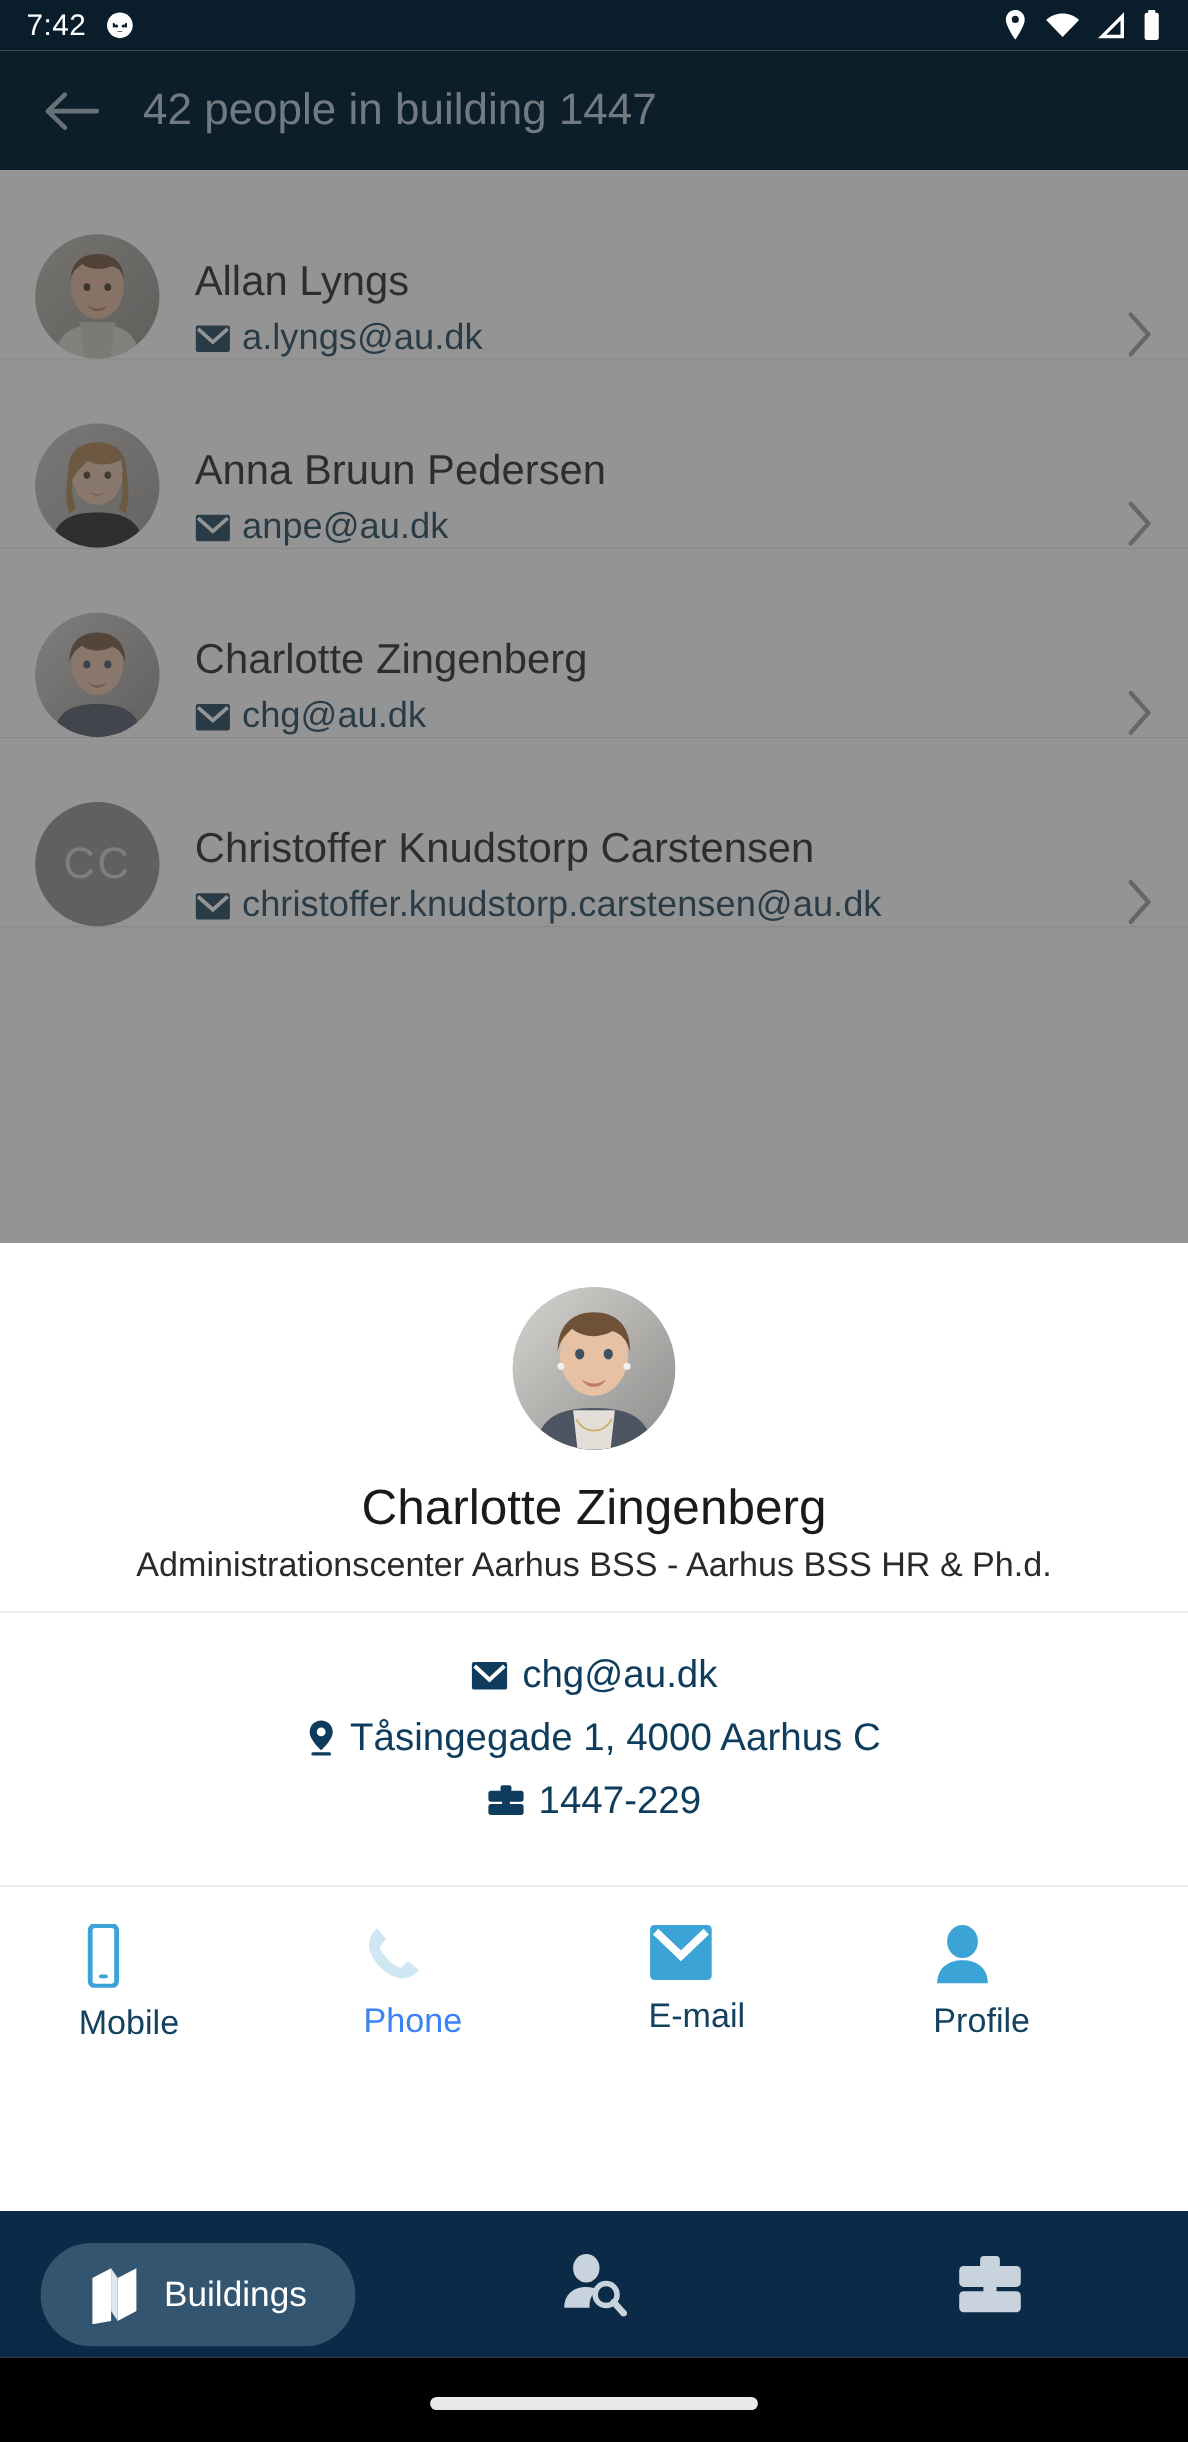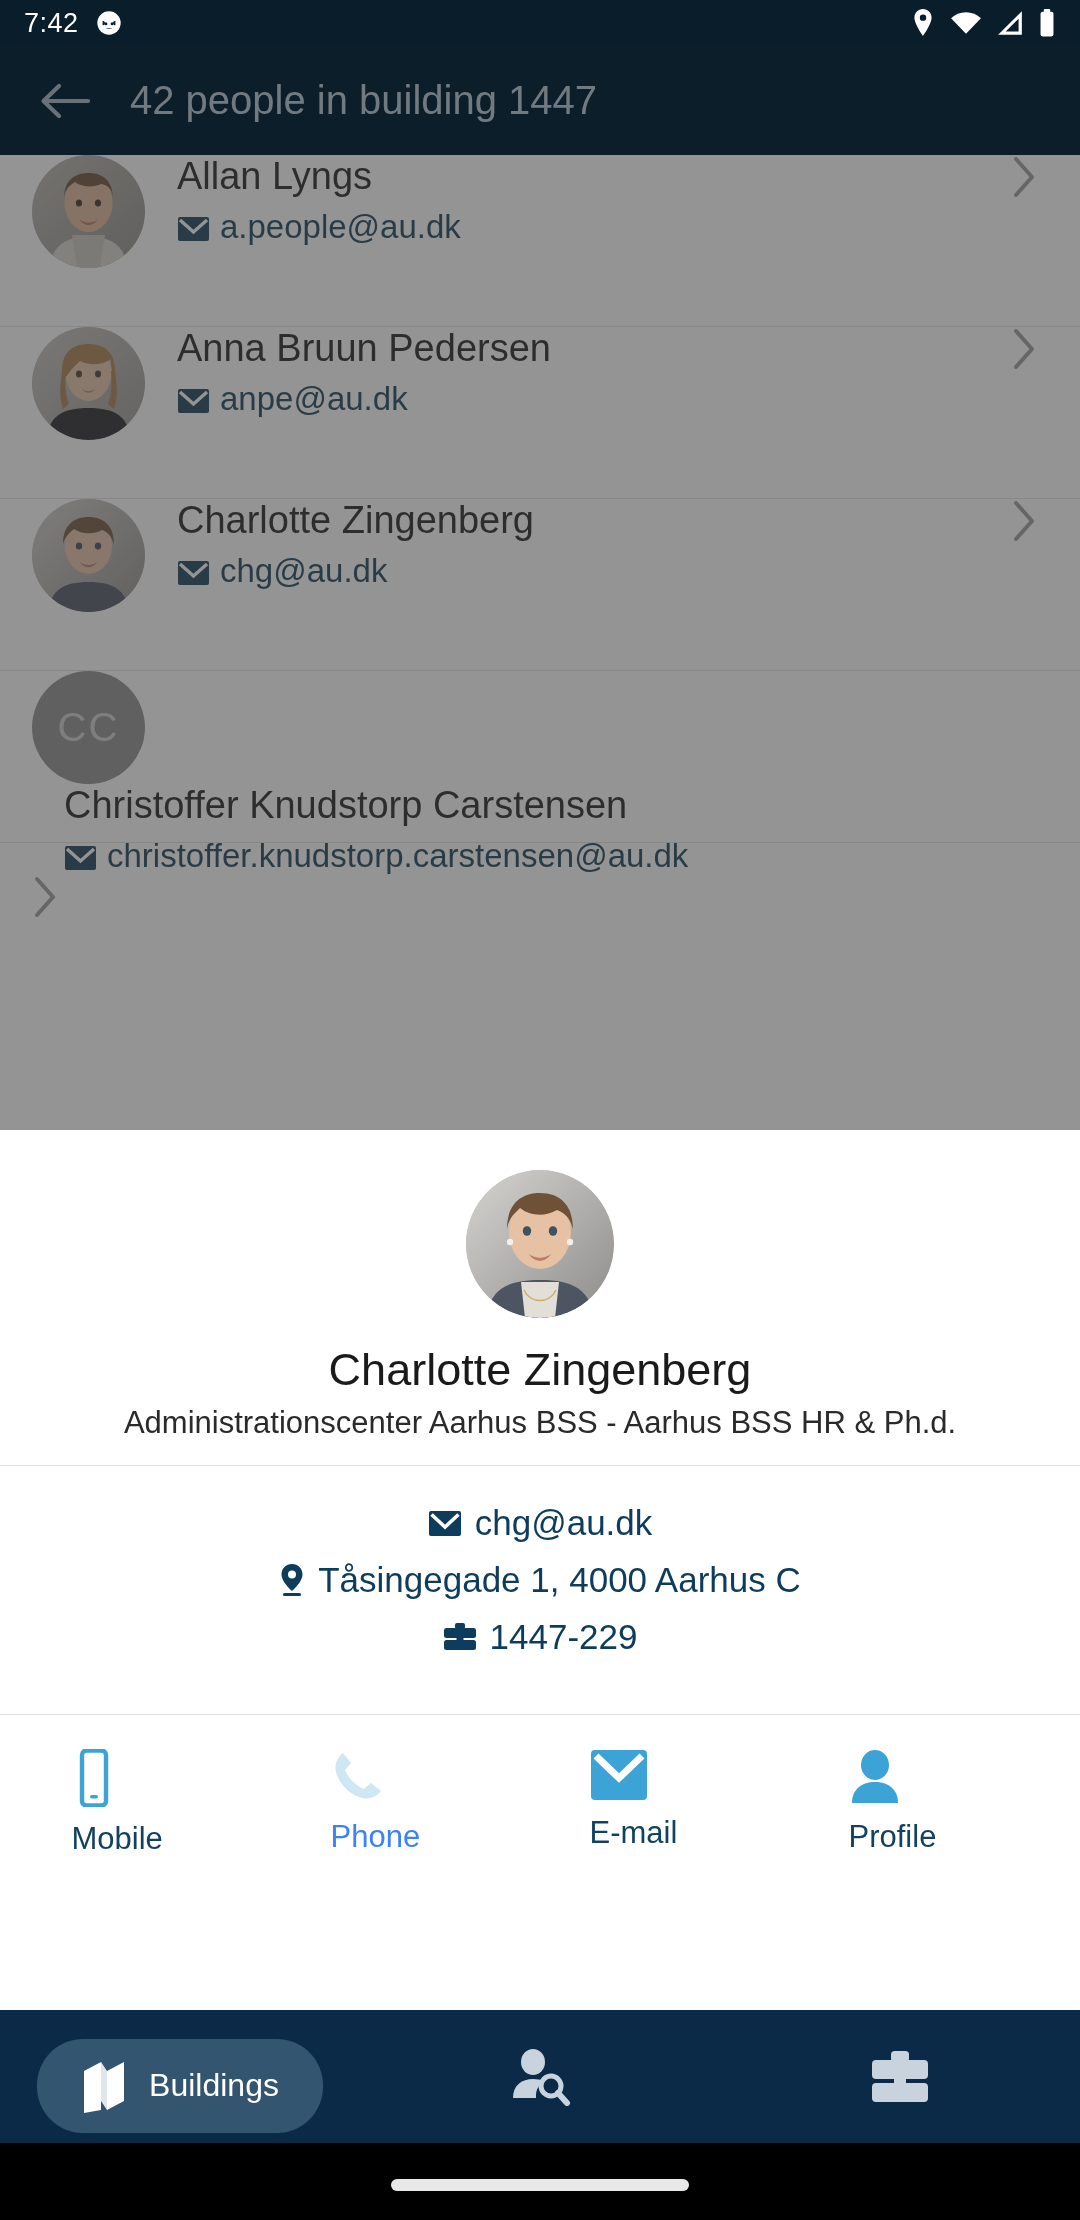--- a/index.html
+++ b/index.html
@@ -32,26 +32,26 @@
     font-size:40px; color:#9aa7af; margin-left:30px; font-weight:400;
     white-space:nowrap;
   }
 
   
   .list-area{
     position:absolute; top:155px; left:0; width:1080px; height:975px;
     background:#ffffff; overflow:hidden;
   }
   .person-row{
-    position:relative; display:flex; align-items:flex-start;
-    padding:0 36px 0 32px; border-bottom:1px solid #e3e3e3;
+    position:relative; display:flex; align-items:flex-end;
+    padding:0 24px 0 32px; border-bottom:1px solid #e3e3e3;
     background:#ffffff;
   }
   .row-h-1{ height:172px; }
-  .row-h-2{ height:172px;flex-direction:column; }
+  .row-h-2{ height:172px; }
   .avatar{
     width:113px; height:113px; border-radius:50%; flex:0 0 113px;
     overflow:hidden; position:relative; background:#b9b9b9;
   }
   .avatar svg{ display:block; width:113px; height:113px; }
   .avatar-initials{
     width:113px;height:113px;border-radius:50%;background:#8d8d8d;
     display:flex;align-items:center;justify-content:center;
     color:#cfcfcf;font-size:40px;letter-spacing:2px;
   }
@@ -200,21 +200,21 @@
             <path d="M47 64c6 5 13 5 19 0-5 8-14 8-19 0z" fill="#b8715e"></path>
           </g>
         </svg>
       </div>
       <div class="row-text">
         <div class="row-name">Allan Lyngs</div>
         <div class="row-mail">
           <svg class="mail-ico" width="33" height="26" viewBox="0 0 33 26">
             <rect x="1" y="1" width="31" height="24" rx="2" fill="#113a52"></rect>
             <path d="M3 4l13.5 12L30 4" stroke="#fff" stroke-width="3.4" fill="none"></path>
-          </svg><span>a.people@au.dk</span>
+          </svg><span>a.lyngs@au.dk</span>
         </div>
       </div>
       <div class="chev">
         <svg width="26" height="44" viewBox="0 0 26 44">
             <path d="M5 4l16 18L5 40" stroke="#9a9a9a" stroke-width="4" fill="none" stroke-linecap="round" stroke-linejoin="round"></path>
           </svg>
       </div>
     </div>
 
     <div class="person-row row-h-1">

